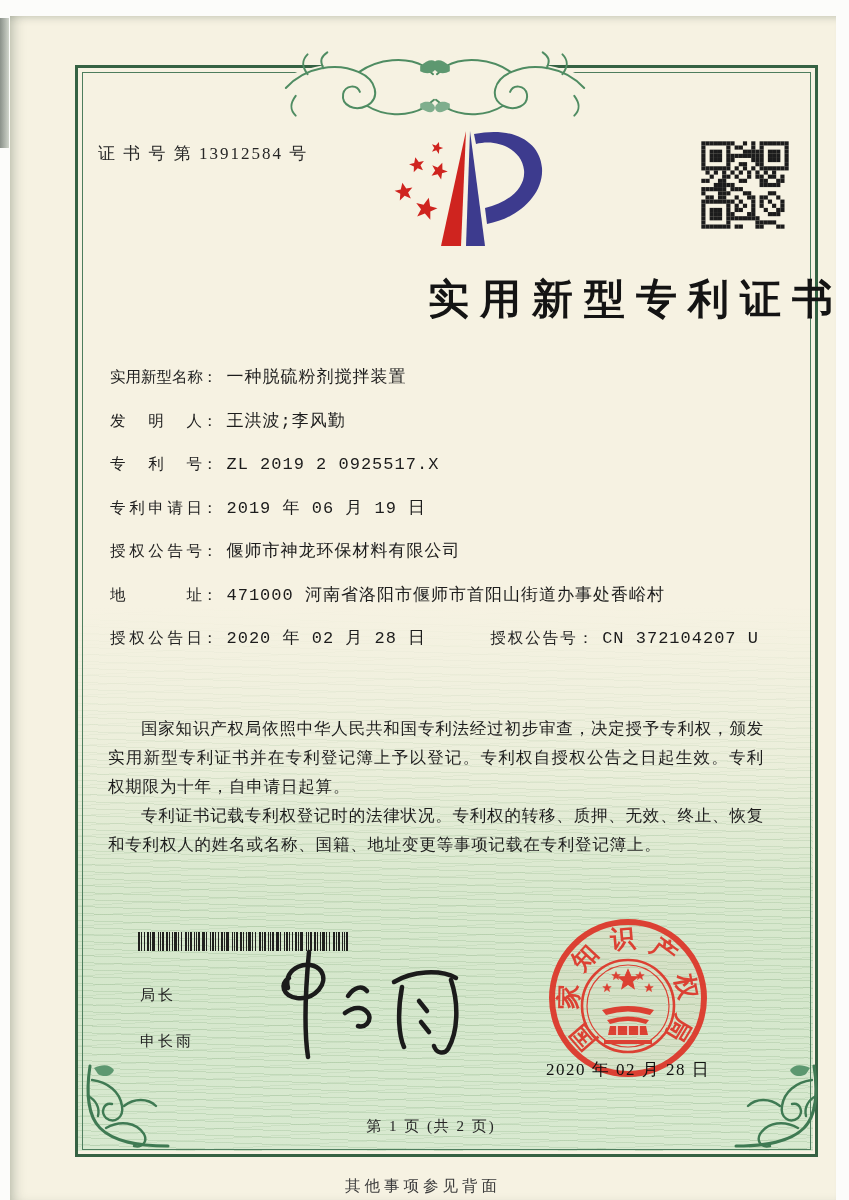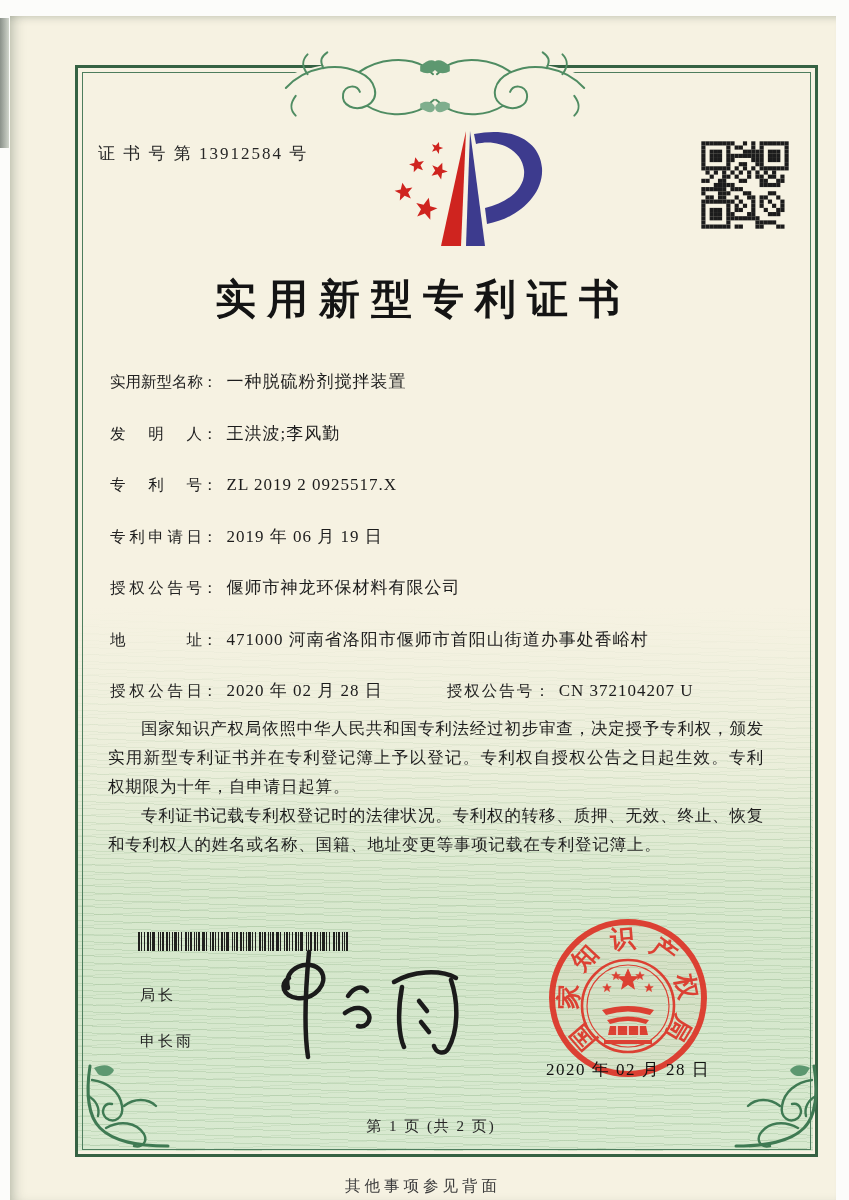--- a/index.html
+++ b/index.html
@@ -21,24 +21,24 @@
          mask-image:linear-gradient(180deg,transparent 0%,#000 55%);}
   
   .frame{position:absolute;left:65px;top:49px;width:737px;height:1086px;z-index:1;
          border:3.5px solid #356243;}
   .frame::before{content:'';position:absolute;inset:4px;border:1.2px solid #4d7d5d;}
   .orn{position:absolute;z-index:2;}
   .content{position:absolute;inset:0;z-index:3;}
   .cert-no{position:absolute;left:88px;top:126px;font-size:17px;letter-spacing:2px;color:#262626;}
   .logo{position:absolute;left:372px;top:110px;}
   .qr{position:absolute;left:683px;top:117px;}
-  .title{position:absolute;left:0;top:256px;width:100%;text-align:center;margin:0;
-         font-size:41px;font-weight:700;letter-spacing:11px;color:#141414;}
+  .title{position:absolute;left:0;top:256px;width:100%;text-align:right;margin:0;
+         font-size:41px;font-weight:700;letter-spacing:11px;color:#141414;padding-left:8px;}
   .fields{position:absolute;left:100px;top:352px;width:680px;}
-  .f-row{margin-bottom:23.5px;line-height:28px;white-space:nowrap;}
+  .f-row{margin-bottom:23.5px;line-height:20px;white-space:nowrap;font-family:Liberation Mono, monospace;}
   .f-label{display:inline-block;width:92px;font-size:15.5px;text-align:justify;text-align-last:justify;
            vertical-align:baseline;color:#222;}
   .f-colon{font-size:15.5px;margin-right:9px;}
   .f-value{font-size:17px;letter-spacing:1px;color:#1c1c1c;}
   .grant-pair{margin-left:64px;}
   .paras{position:absolute;left:98px;top:698px;width:656px;font-size:16.5px;line-height:29px;
          letter-spacing:.8px;color:#1d1d1d;}
   .paras p{margin:0;text-indent:2em;text-align:justify;}
   .barcode{position:absolute;left:128px;top:916px;width:216px;height:19px;display:flex;align-items:stretch;}
   .barcode div{background:#20201e;}

